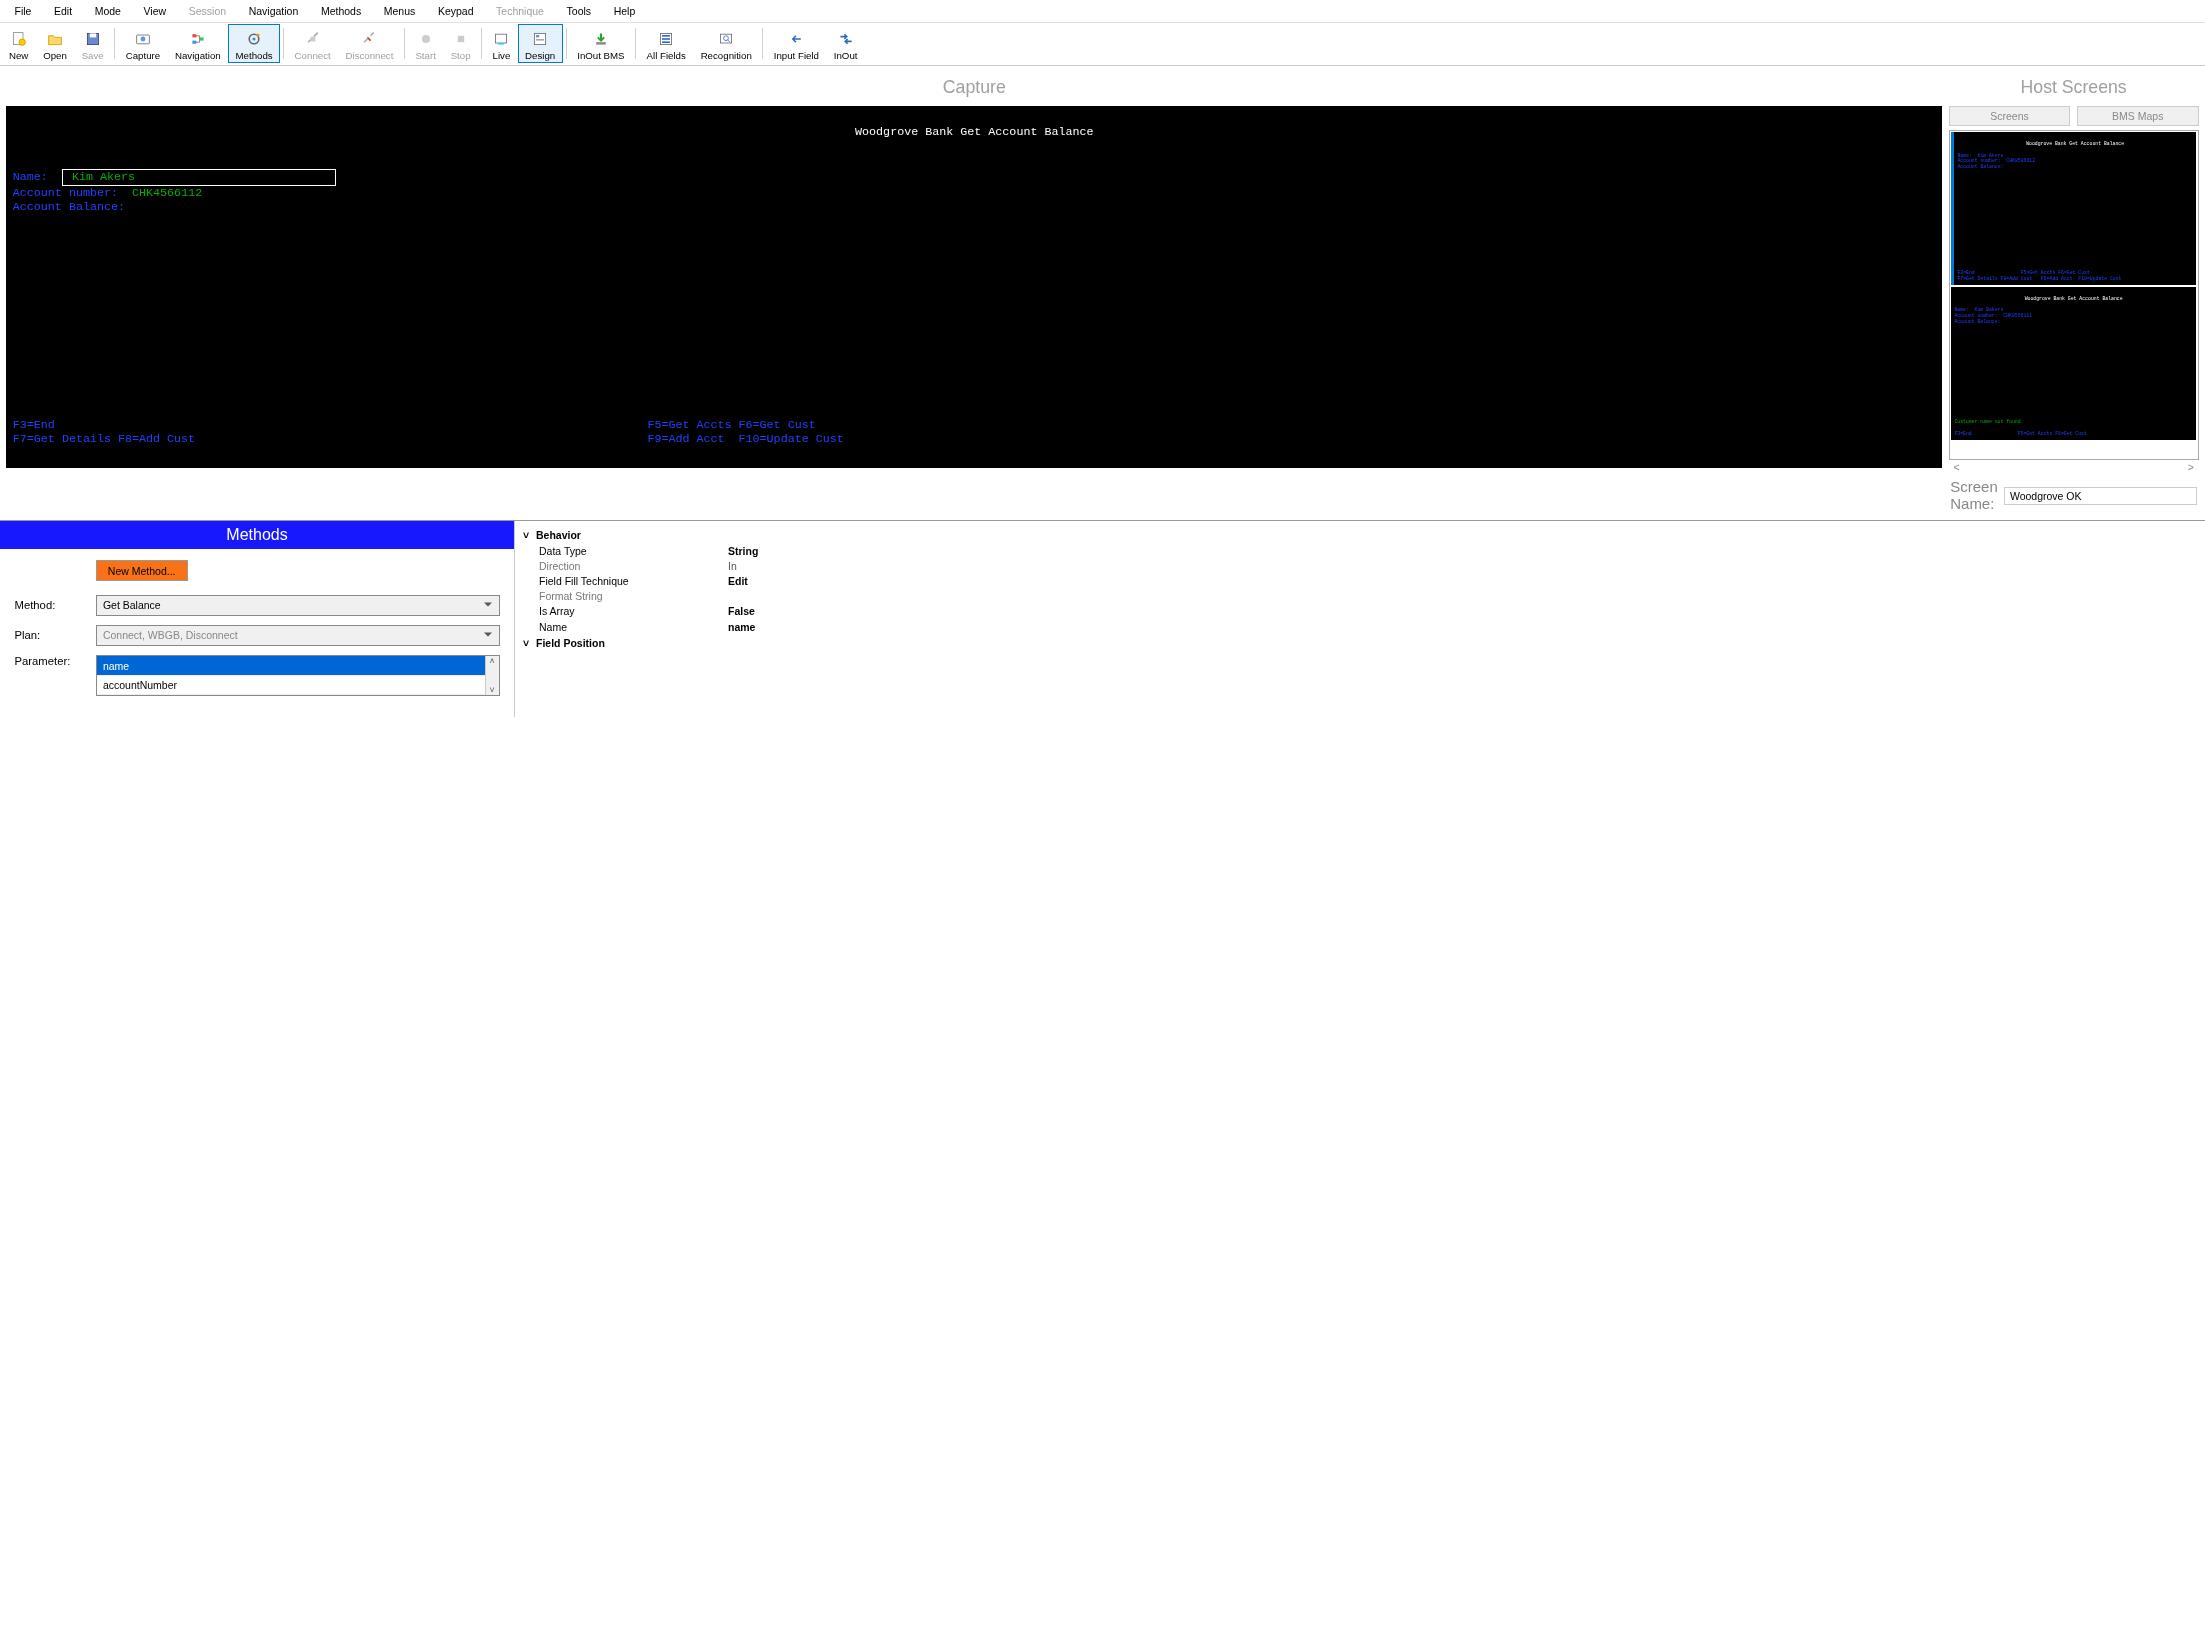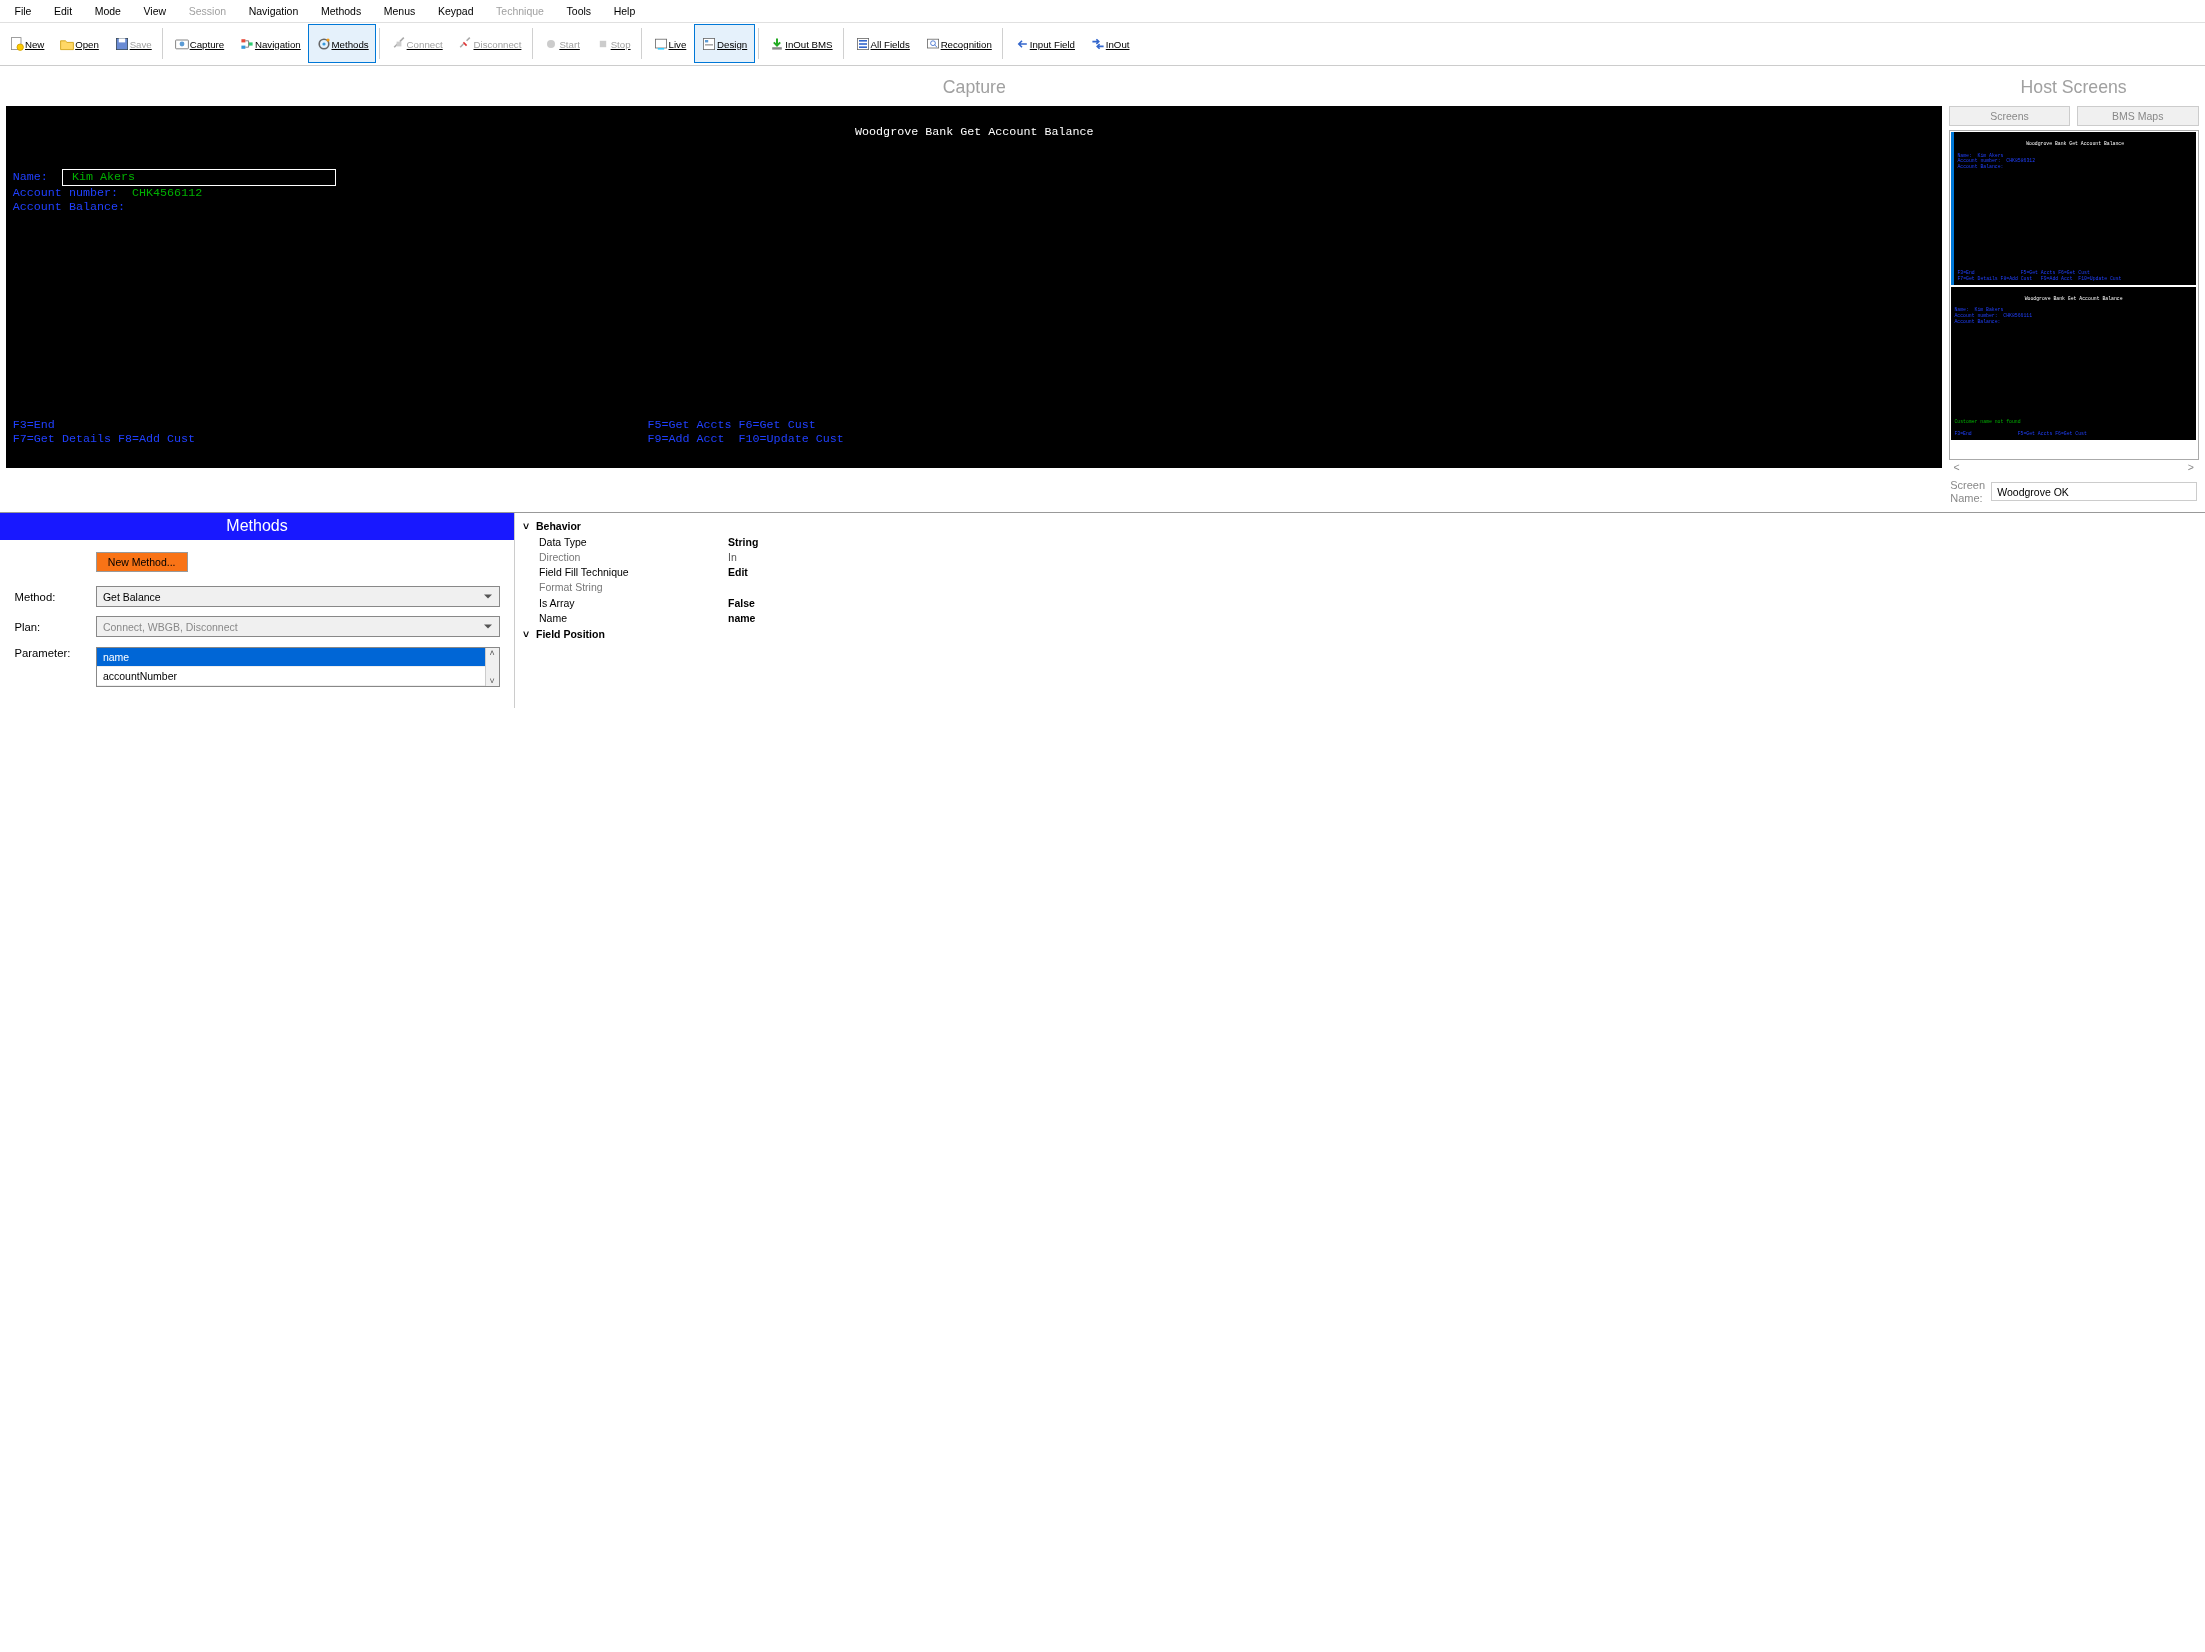--- a/index.html
+++ b/index.html
@@ -3,21 +3,21 @@
 <meta charset="utf-8">
 <style>
 * { box-sizing: border-box; margin: 0; padding: 0; }
 body { font-family: "Segoe UI", Tahoma, sans-serif; font-size: 10.5px; background: #fff; color: #000; }
 
 .menubar { display: flex; gap: 0; padding: 1.6px 3.2px; background: #fff; border-bottom: 0.8px solid #e0e0e0; }
 .menubar .menu-item { padding: 3.2px 11.3px; cursor: default; }
 .menubar .menu-item.disabled { color: #a0a0a0; }
 
 .toolbar { display: flex; align-items: center; padding: 1.6px 1.6px; background: #fff; border-bottom: 1.6px solid #ccc; }
-.tool-btn { display: flex; flex-direction: row; align-items: center; justify-content: flex-end; padding: 1.6px 6.4px 1.6px 6.4px; min-width: 32px; height: 39px; border: 0.8px solid transparent; cursor: default; text-decoration: underline; }
+.tool-btn { display: flex; flex-direction: column; align-items: center; justify-content: flex-end; padding: 1.6px 6.4px 1.6px 6.4px; min-width: 32px; height: 39px; border: 0.8px solid transparent; cursor: default; }
 .tool-btn.active { border: 0.8px solid #0078d7; background: #e5f1fb; }
 .tool-btn .icon { height: 19.3px; display:flex; align-items:center; justify-content:center;}
 .tool-btn .lbl { font-size: 9.7px; margin-top: 0.8px; }
 .tool-btn.disabled .lbl { color: #a0a0a0; }
 .tool-sep { width: 0.8px; height: 31px; background: #d0d0d0; margin: 0 3.2px; }
 
 .main-row { display: flex; gap: 6.4px; padding: 6.4px 6.4px 3.2px 6.4px; }
 .capture-col { flex: 1; }
 .section-title { text-align: center; font-size: 17.7px; color: #a0a0a0; font-weight: 400; margin: 4.8px 0 8px 0; }
 .terminal { background: #000; color: #fff; font-family: "Courier New", monospace; font-size: 11.7px; line-height: 1.25; padding: 4.8px 6.4px 8px 6.4px; height: 362px; position: relative; white-space: pre; overflow:hidden;}
@@ -30,21 +30,21 @@
 
 .host-col { width: 250px; }
 .host-tabs { display:flex; gap:6.4px; margin-bottom:3.2px;}
 .host-tab { flex:1; text-align:center; padding:3.2px 0; background:#f0f0f0; border:0.8px solid #ccc; color:#888; font-size:10.5px;}
 .thumb-wrap { border:0.8px solid #aaa; padding:1.6px; height: 330px; overflow-y:scroll; position:relative; }
 .thumb { background:#000; color:#fff; font-family:"Courier New",monospace; font-size:4.8px; line-height:1.2; padding:3.2px; margin-bottom:1.6px; height:153px; position:relative; white-space:pre; overflow:hidden;}
 .thumb.selected { border-left:3.2px solid #0078d7;}
 .thumb .tblue { color:#2040ff;} .thumb .tgreen{color:#00b000;}
 .thumb-scroll-arrows { display:flex; justify-content:space-between; padding:1.6px 4.8px; color:#888;}
 .screen-name-row { display:flex; align-items:center; gap:6.4px; padding:4.8px 1.6px;}
-.screen-name-row label { color:#888; font-size:11px; line-height:1.1;}
+.screen-name-row label { color:#888; font-size:15px; line-height:1.1;}
 .screen-name-row input { flex:1; padding:2.4px 4.8px; border:0.8px solid #ccc; font-size:10.5px;}
 
 .bottom-row { display:flex; border-top: 1.6px solid #999; }
 .methods-panel { width: 515px; border-right: 0.8px solid #ccc; }
 .methods-header { background: #1818ff; color:#fff; text-align:center; font-size:16px; padding:4.8px 0; font-weight:400;}
 .methods-body { padding: 11.3px 14.5px; }
 .methods-body .row { display:flex; align-items:center; margin-bottom:9.7px; }
 .methods-body .row > label { width: 81px; font-size:11.3px; }
 .new-method-btn { margin-left:81px; margin-bottom:14.5px; padding:3.2px 11.3px; background:#f97316; border:0.8px solid #999; font-size:10.5px;}
 .combo { flex:1; position:relative; }

